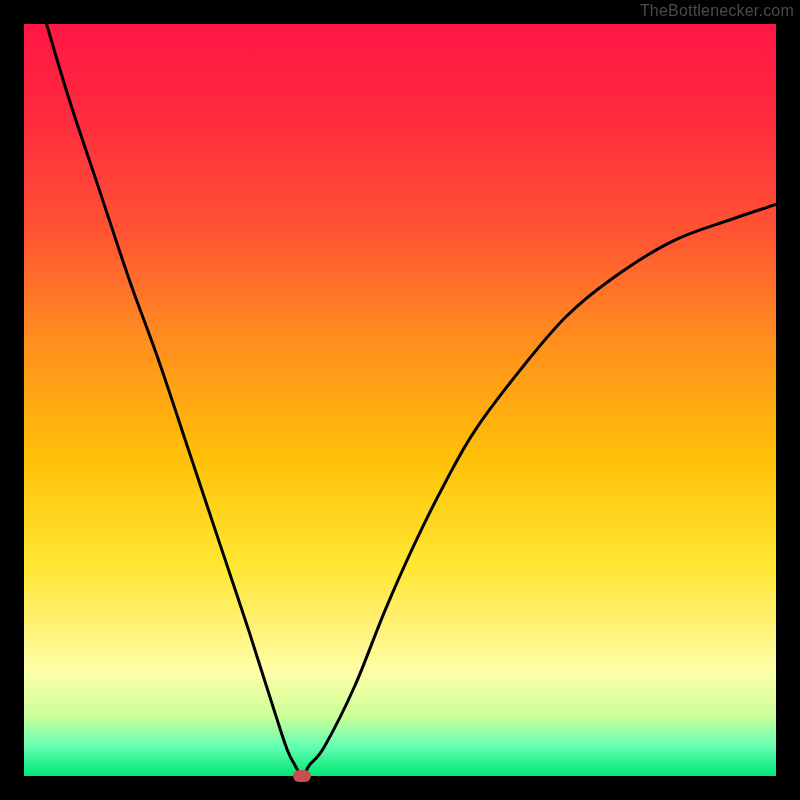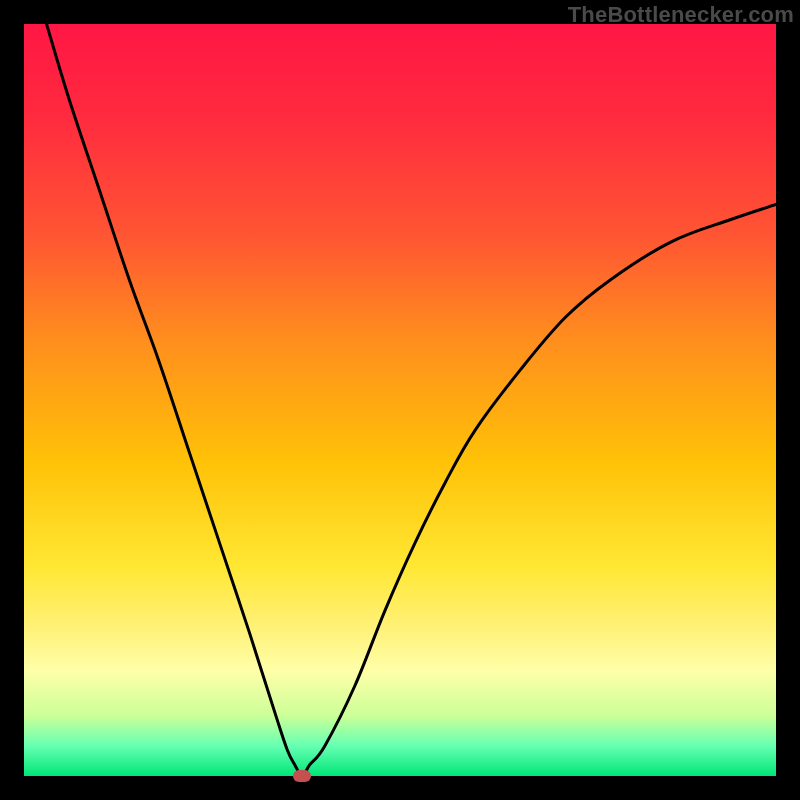--- a/index.html
+++ b/index.html
@@ -24,22 +24,22 @@
       #ccff99 92%,
       #66ffb3 96%,
       #00e676 100%);
   }
 
   .watermark {
     position: absolute;
     top: 2px;
     right: 6px;
     color: #4a4a4a;
-    font-size: 22px;
-    font-weight: 700;
+    font-size: 16px;
+    font-weight: 400;
     letter-spacing: 0.2px;
   }
 
   .curve-layer {
     position: absolute;
     left: 24px;
     top: 24px;
     width: 752px;
     height: 752px;
     pointer-events: none;

